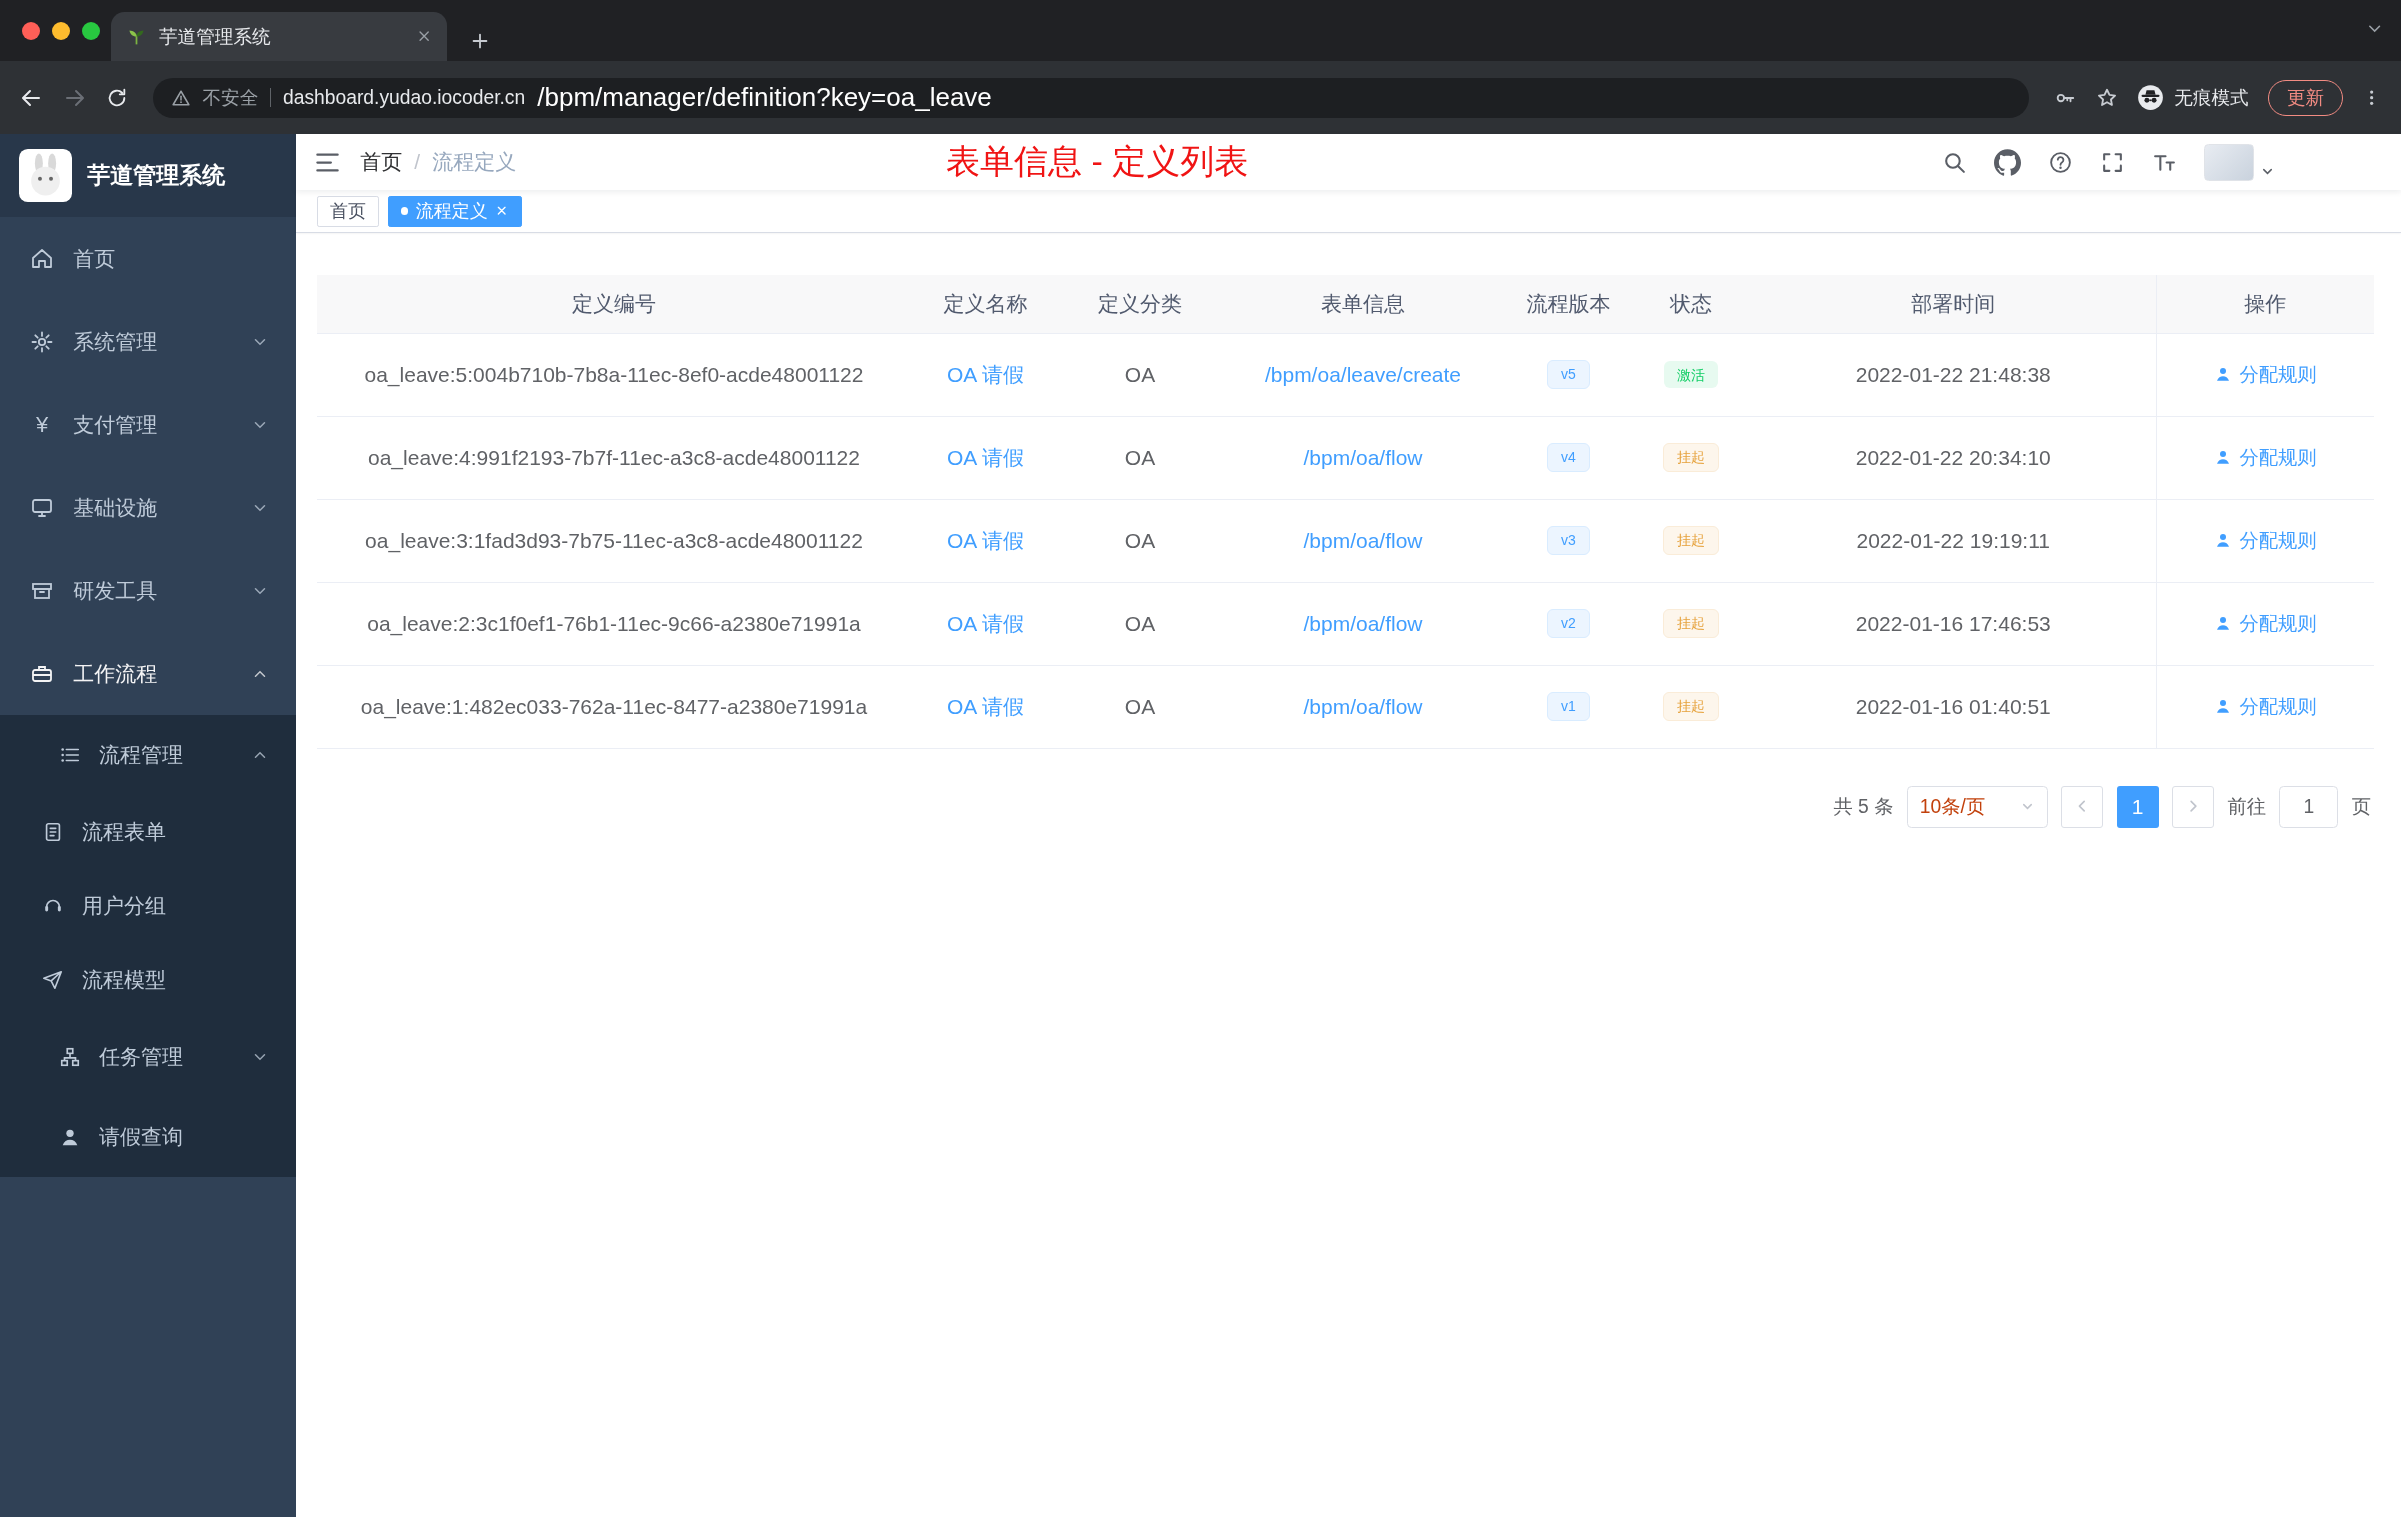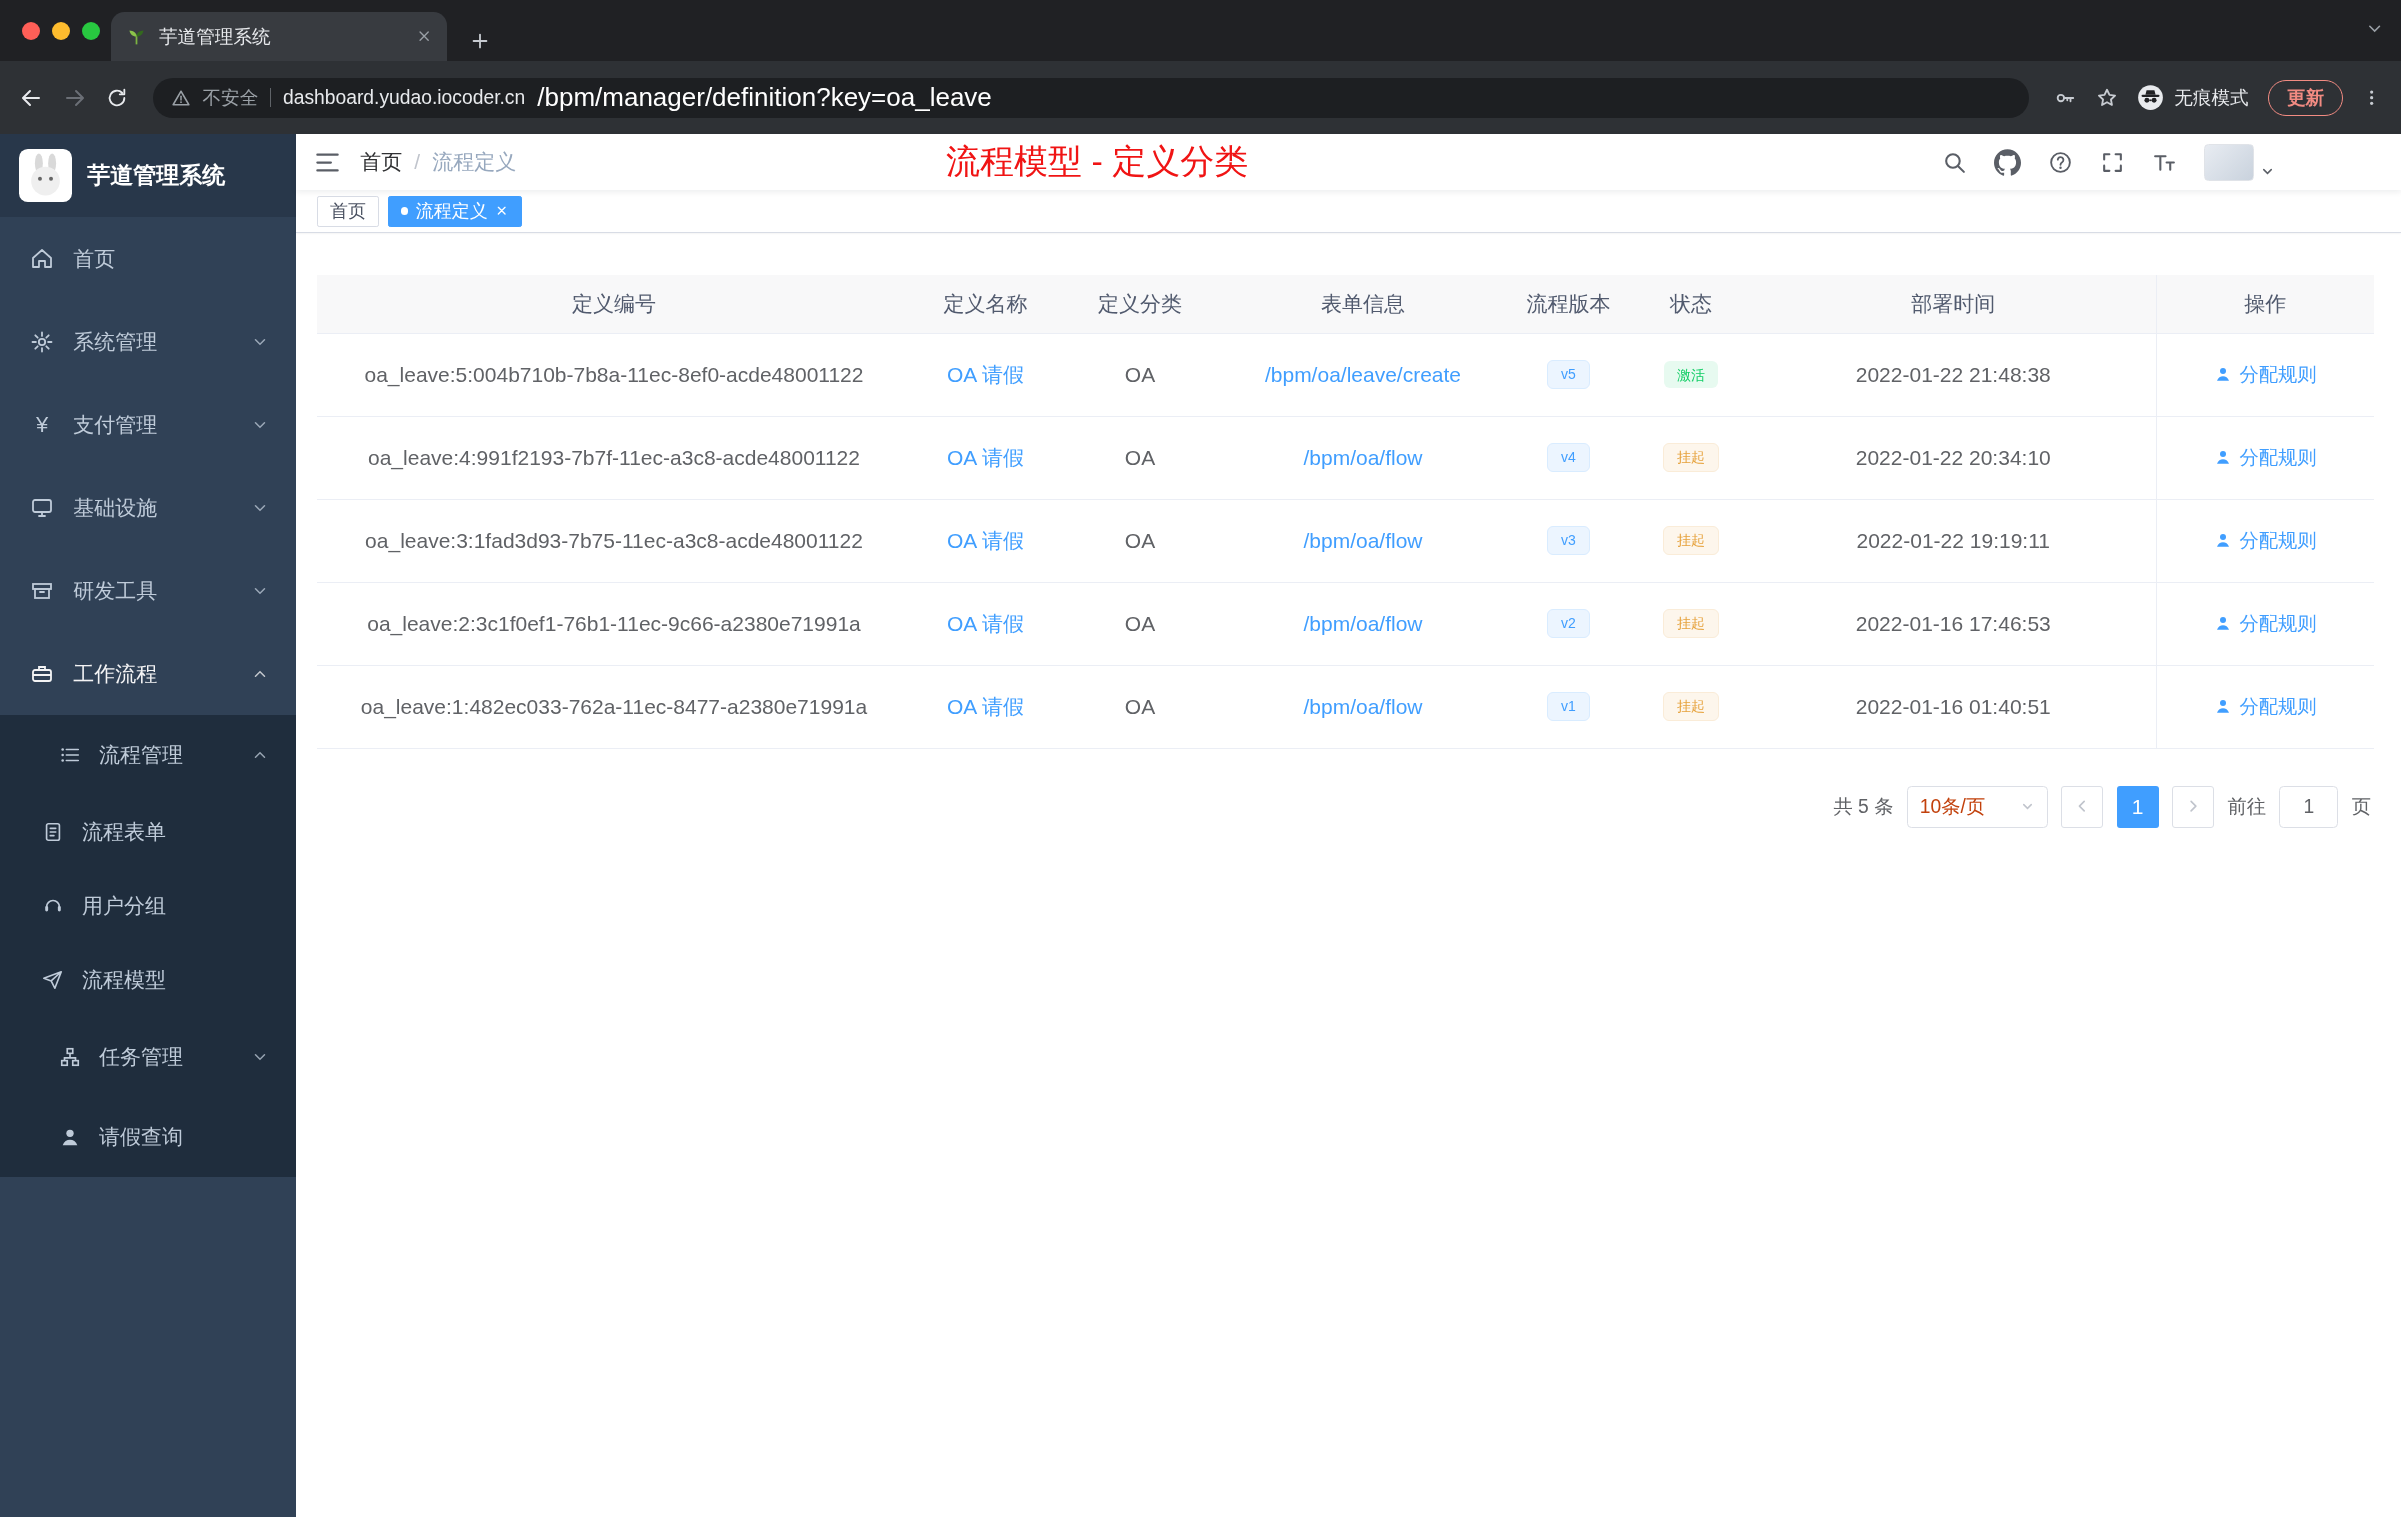--- a/index.html
+++ b/index.html
@@ -26,21 +26,21 @@
   .nav-ic.dim { color:#6b6f76; }
   .urlbar { flex:1; height:40px; border-radius:20px; background:#1d1f22; display:flex; align-items:center;
             padding:0 19.3px; gap:12px; margin:0 6px; min-width:0; }
   .sec-label { color:#9aa0a6; font-size:18.6px; }
   .url-div { width:0.7px; height:19.3px; background:#5f6368; }
   .url-domain { color:#e8eaed; font-size:19.3px; }
   .url-path { color:#ffffff; font-size:26px; white-space:nowrap; overflow:hidden; text-overflow:ellipsis; }
   .tb-right { display:flex; align-items:center; gap:19.3px; }
   .incog { display:flex; align-items:center; gap:10.4px; color:#e8eaed; font-size:18.6px; }
   .update-btn { height:36px; padding:0 18px; border:1.5px solid #f28b82; border-radius:18px; color:#f28b82;
-                font-size:18.6px; display:flex; align-items:center; background:transparent;font-weight:bold; }
+                font-size:18.6px; display:flex; align-items:center; background:transparent; }
 
   
   .app { display:flex; height:1399px; }
 
   .sidebar { width:296px; background:#304156; color:#bfcbd9; display:flex; flex-direction:column; flex-shrink:0; }
   .logo-row { height:83px; display:flex; align-items:center; gap:15px; padding-left:19.3px; background:#28374a; }
   .brand { color:#fff; font-size:23px; font-weight:bold; }
   .m-item { height:83px; display:flex; align-items:center; padding:0 27px 0 30px; gap:19.3px; font-size:21px; cursor:pointer; }
   .m-item .chev { margin-left:auto; opacity:.75; }
   .m-item.active { color:#f4f4f5; }
@@ -341,21 +341,21 @@
         <svg width="27" height="27" viewBox="0 0 24 24">
             <path d="M3 5h18M3 12h12M3 19h18" stroke="currentColor" stroke-width="2" stroke-linecap="round"></path>
           </svg>
       </span>
       <div class="breadcrumb">
         <span class="bc-home">首页</span>
         <span class="bc-sep">/</span>
         <span class="bc-cur">流程定义</span>
       </div>
 
-      <div class="annotation">流程模型 - 定义分类</div>
+      <div class="annotation">表单信息 - 定义列表</div>
 
       <div class="nav-actions">
         <span>
           <svg width="25" height="25" viewBox="0 0 24 24">
               <circle cx="10.5" cy="10.5" r="6.5" fill="none" stroke="currentColor" stroke-width="2"></circle>
               <path d="M15.5 15.5L21 21" stroke="currentColor" stroke-width="2" stroke-linecap="round"></path>
             </svg>
         </span>
         <span>
           <svg width="27" height="27" viewBox="0 0 24 24">

